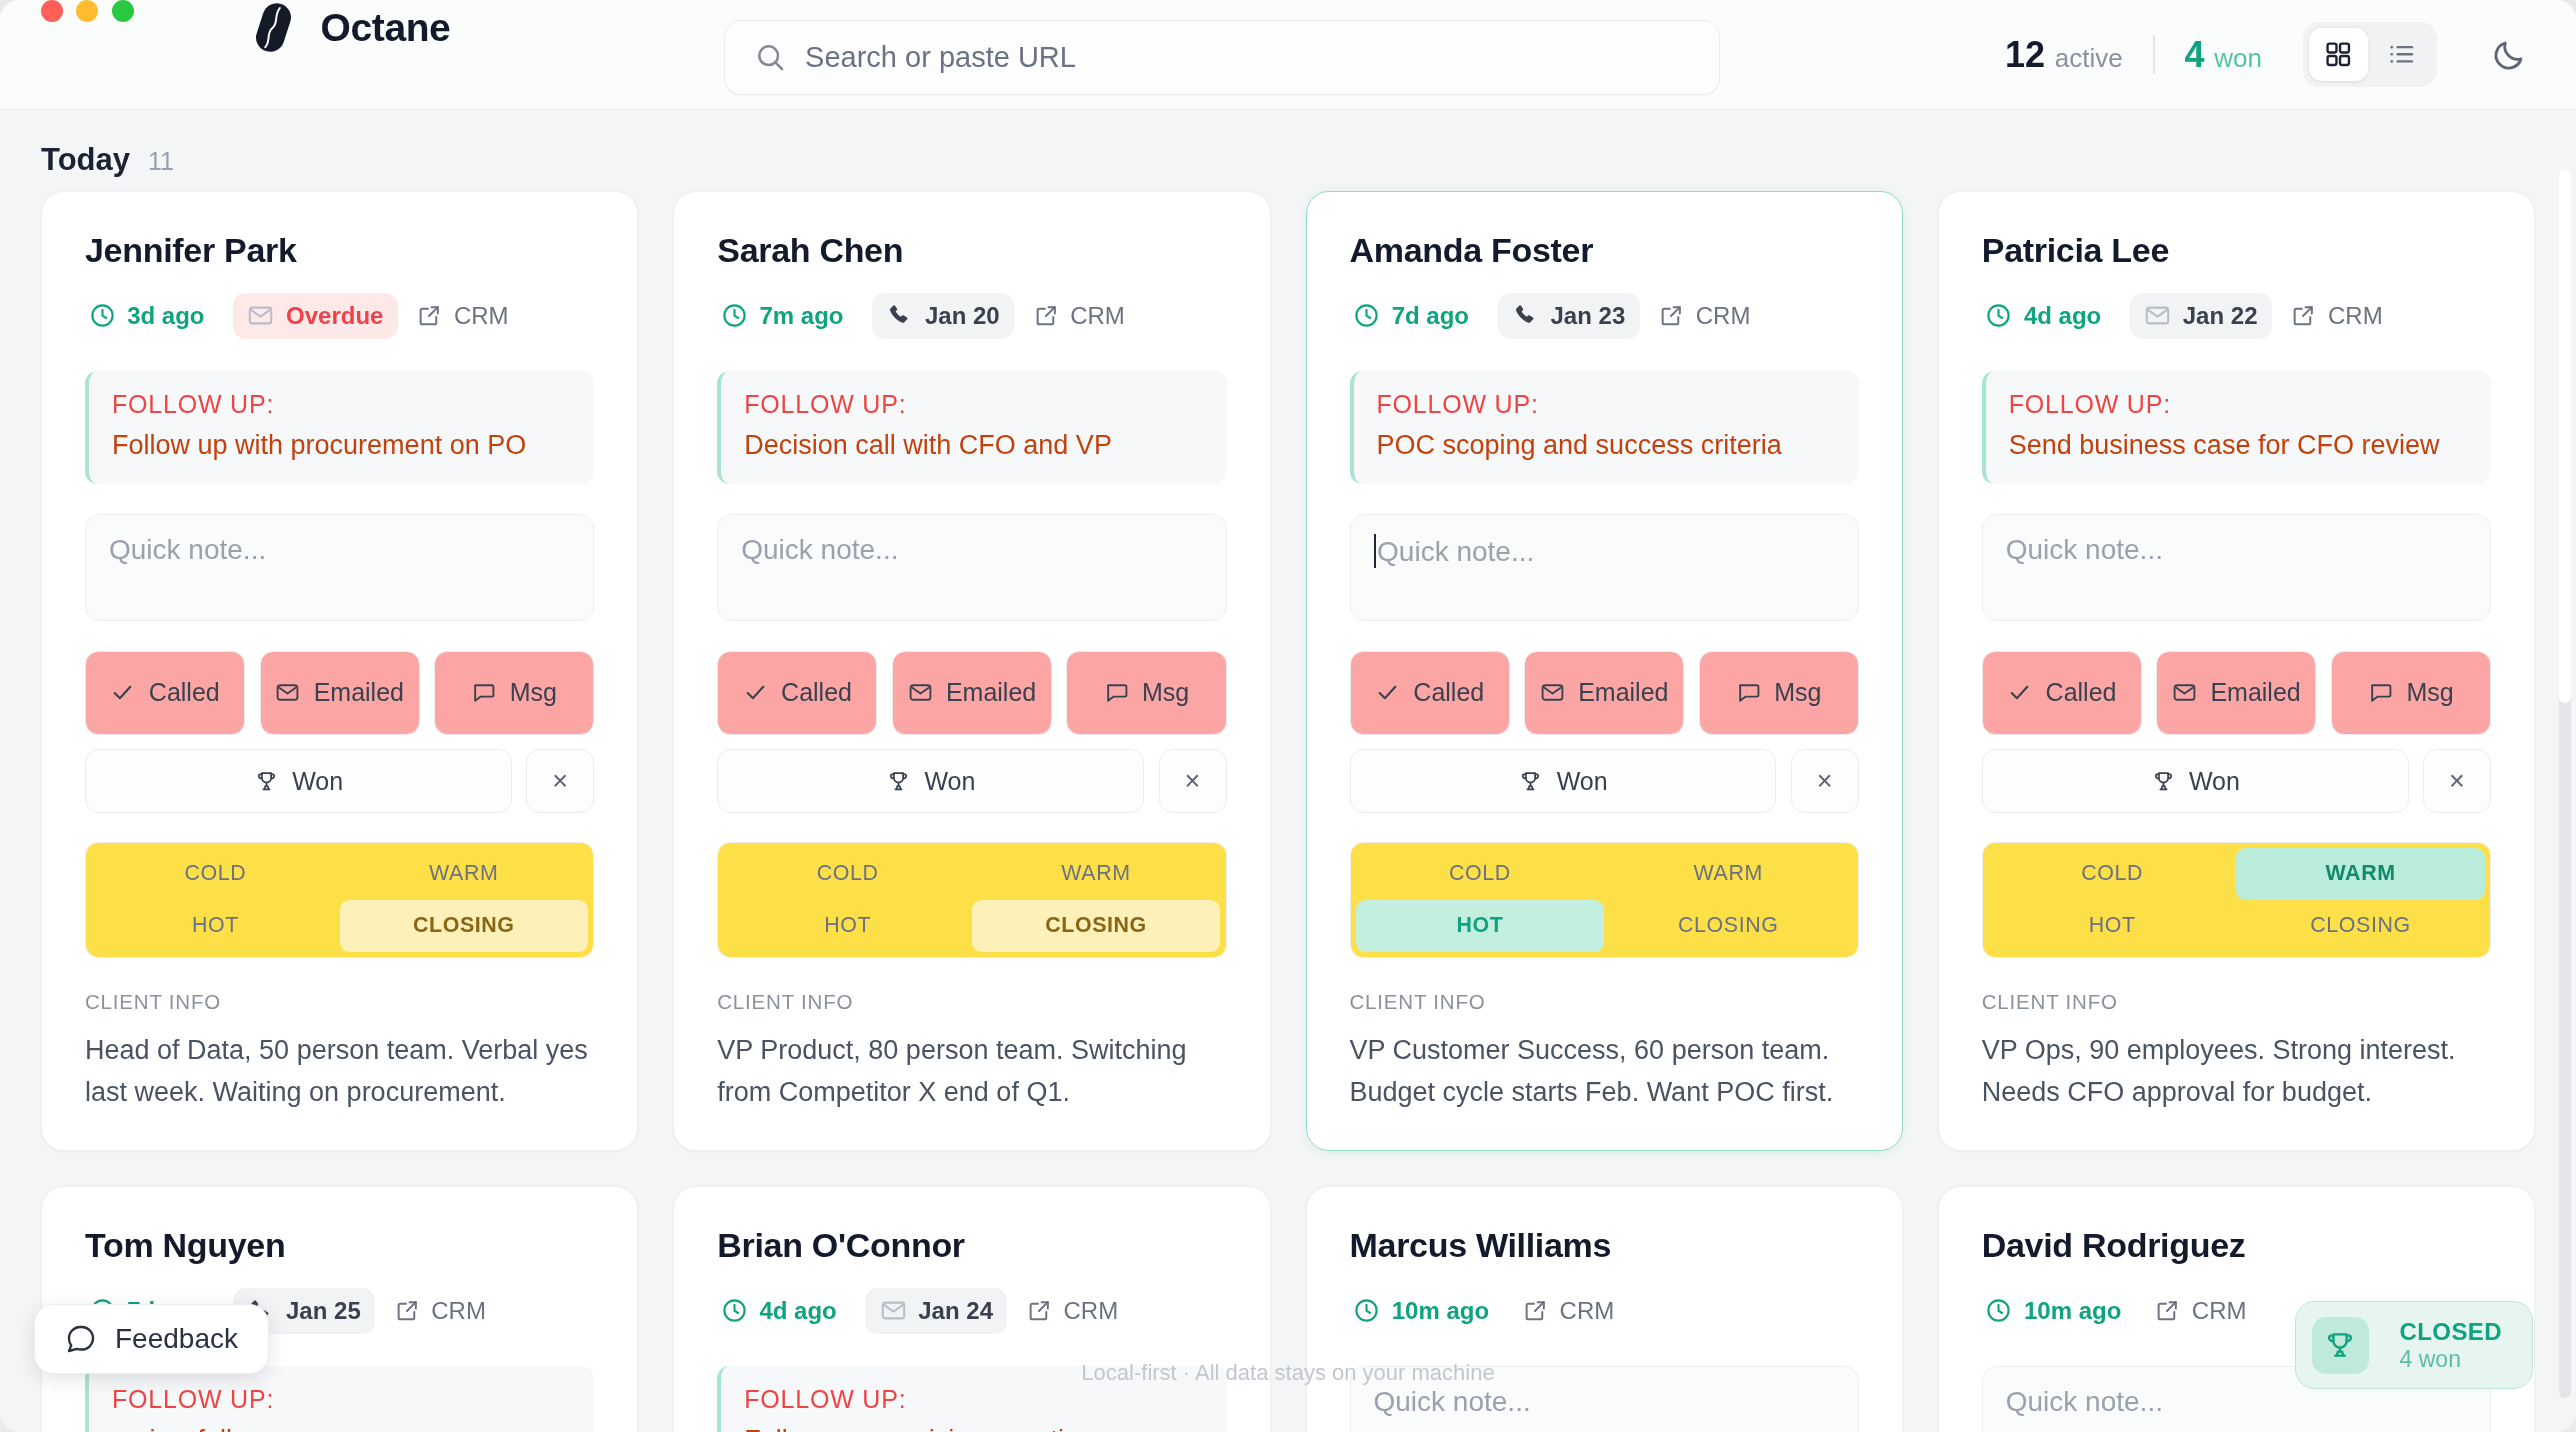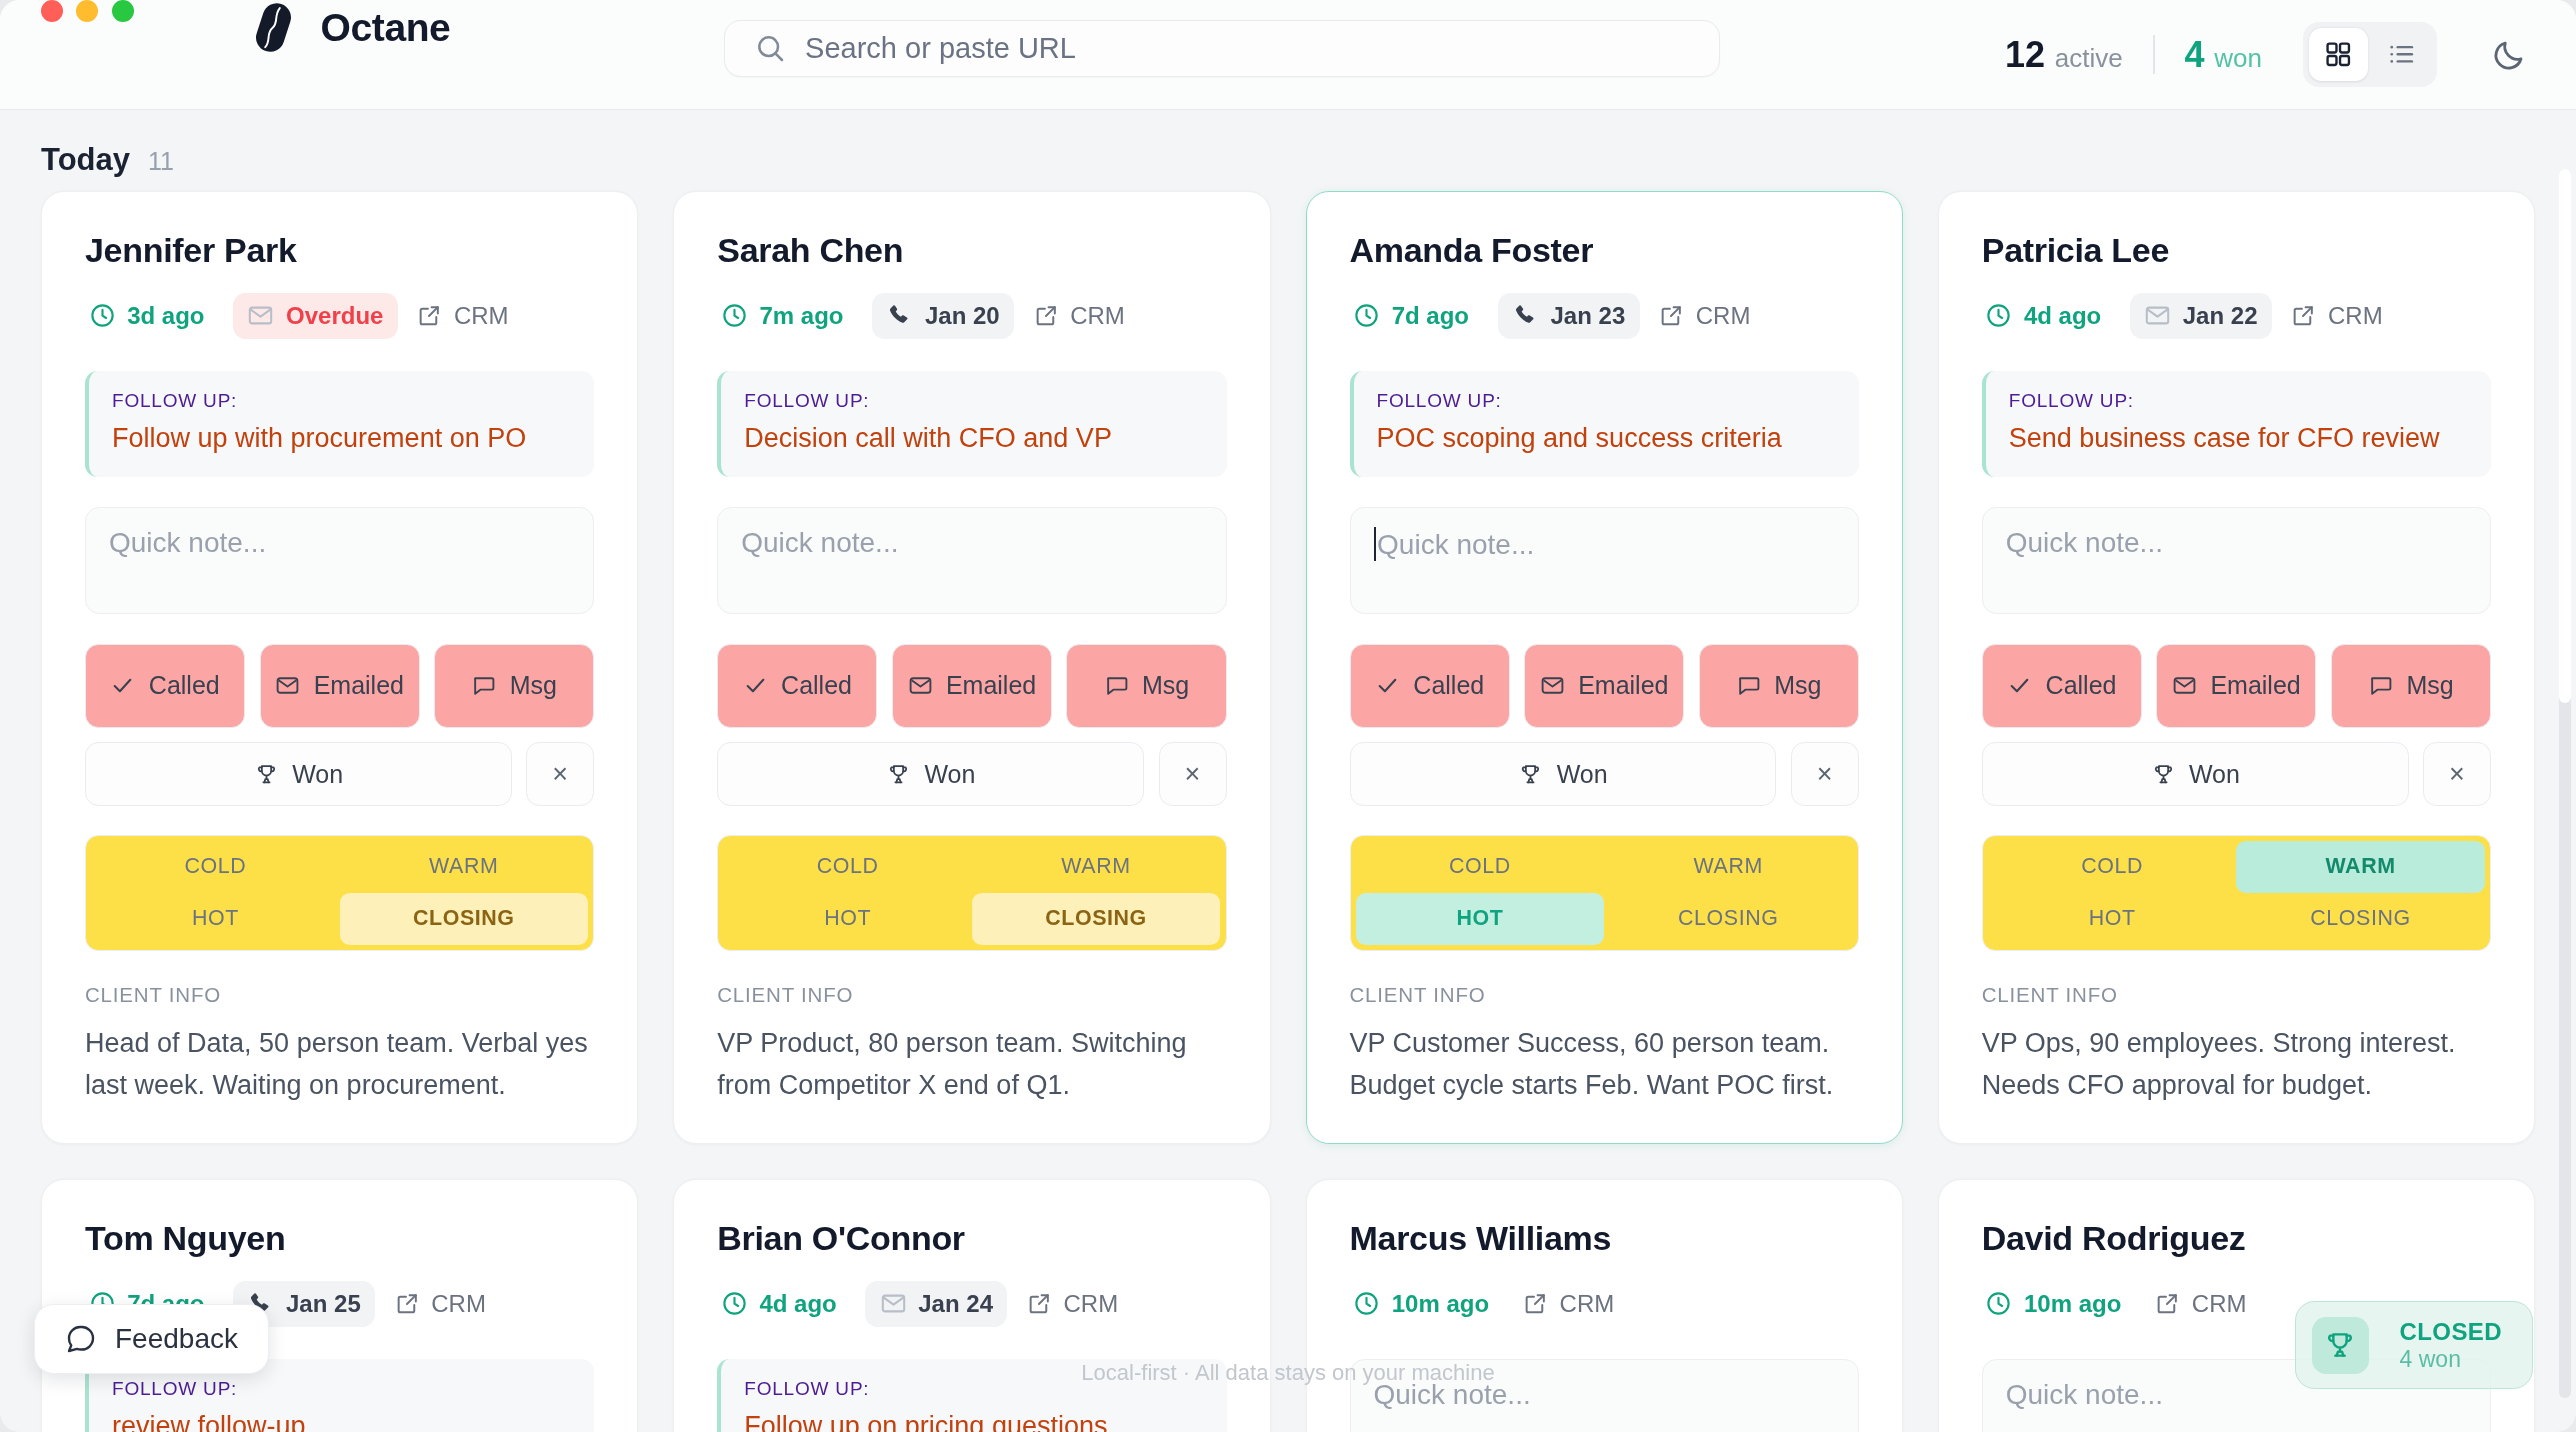--- a/index.html
+++ b/index.html
@@ -43,21 +43,21 @@
     font-weight: 700;
     color: #131a2b;
     letter-spacing: -0.4px;
   }
 
   .search-wrap {
     position: absolute;
     left: 696px;
     top: 19.6px;
     width: 1024px;
-    height: 57px;
+    height: 75px;
     padding-left: 28px;
   }
   .search-box {
     width: 100%; height: 100%;
     background: #fdfdfe;
     border: 0.9px solid #e9ebee;
     border-radius: 17px;
     display: flex; align-items: center;
     padding: 0 28.5px;
     gap: 19.6px;
@@ -149,23 +149,23 @@
   .meta-chip.crm { color: #6b7280; padding-left: 5.3px; }
 
   .followup {
     background: #f7f8f9;
     border-left: 4.5px solid #a9e4d2;
     border-radius: 12.5px;
     padding: 19.6px 23px 23px 23px;
     margin-bottom: 30px;
   }
   .fu-label {
-    font-size: 19px;
+    font-size: 25px;
     letter-spacing: 0.8px;
-    color: #4c1d95;
+    color: #ef4444;
     margin-bottom: 10.7px;
   }
   .fu-text { font-size: 27px; color: #c2410c; }
 
   .note {
     background: #fafbfb;
     border: 0.9px solid #eceef0;
     border-radius: 14.3px;
     height: 107px;
     padding: 19.6px 23px;

